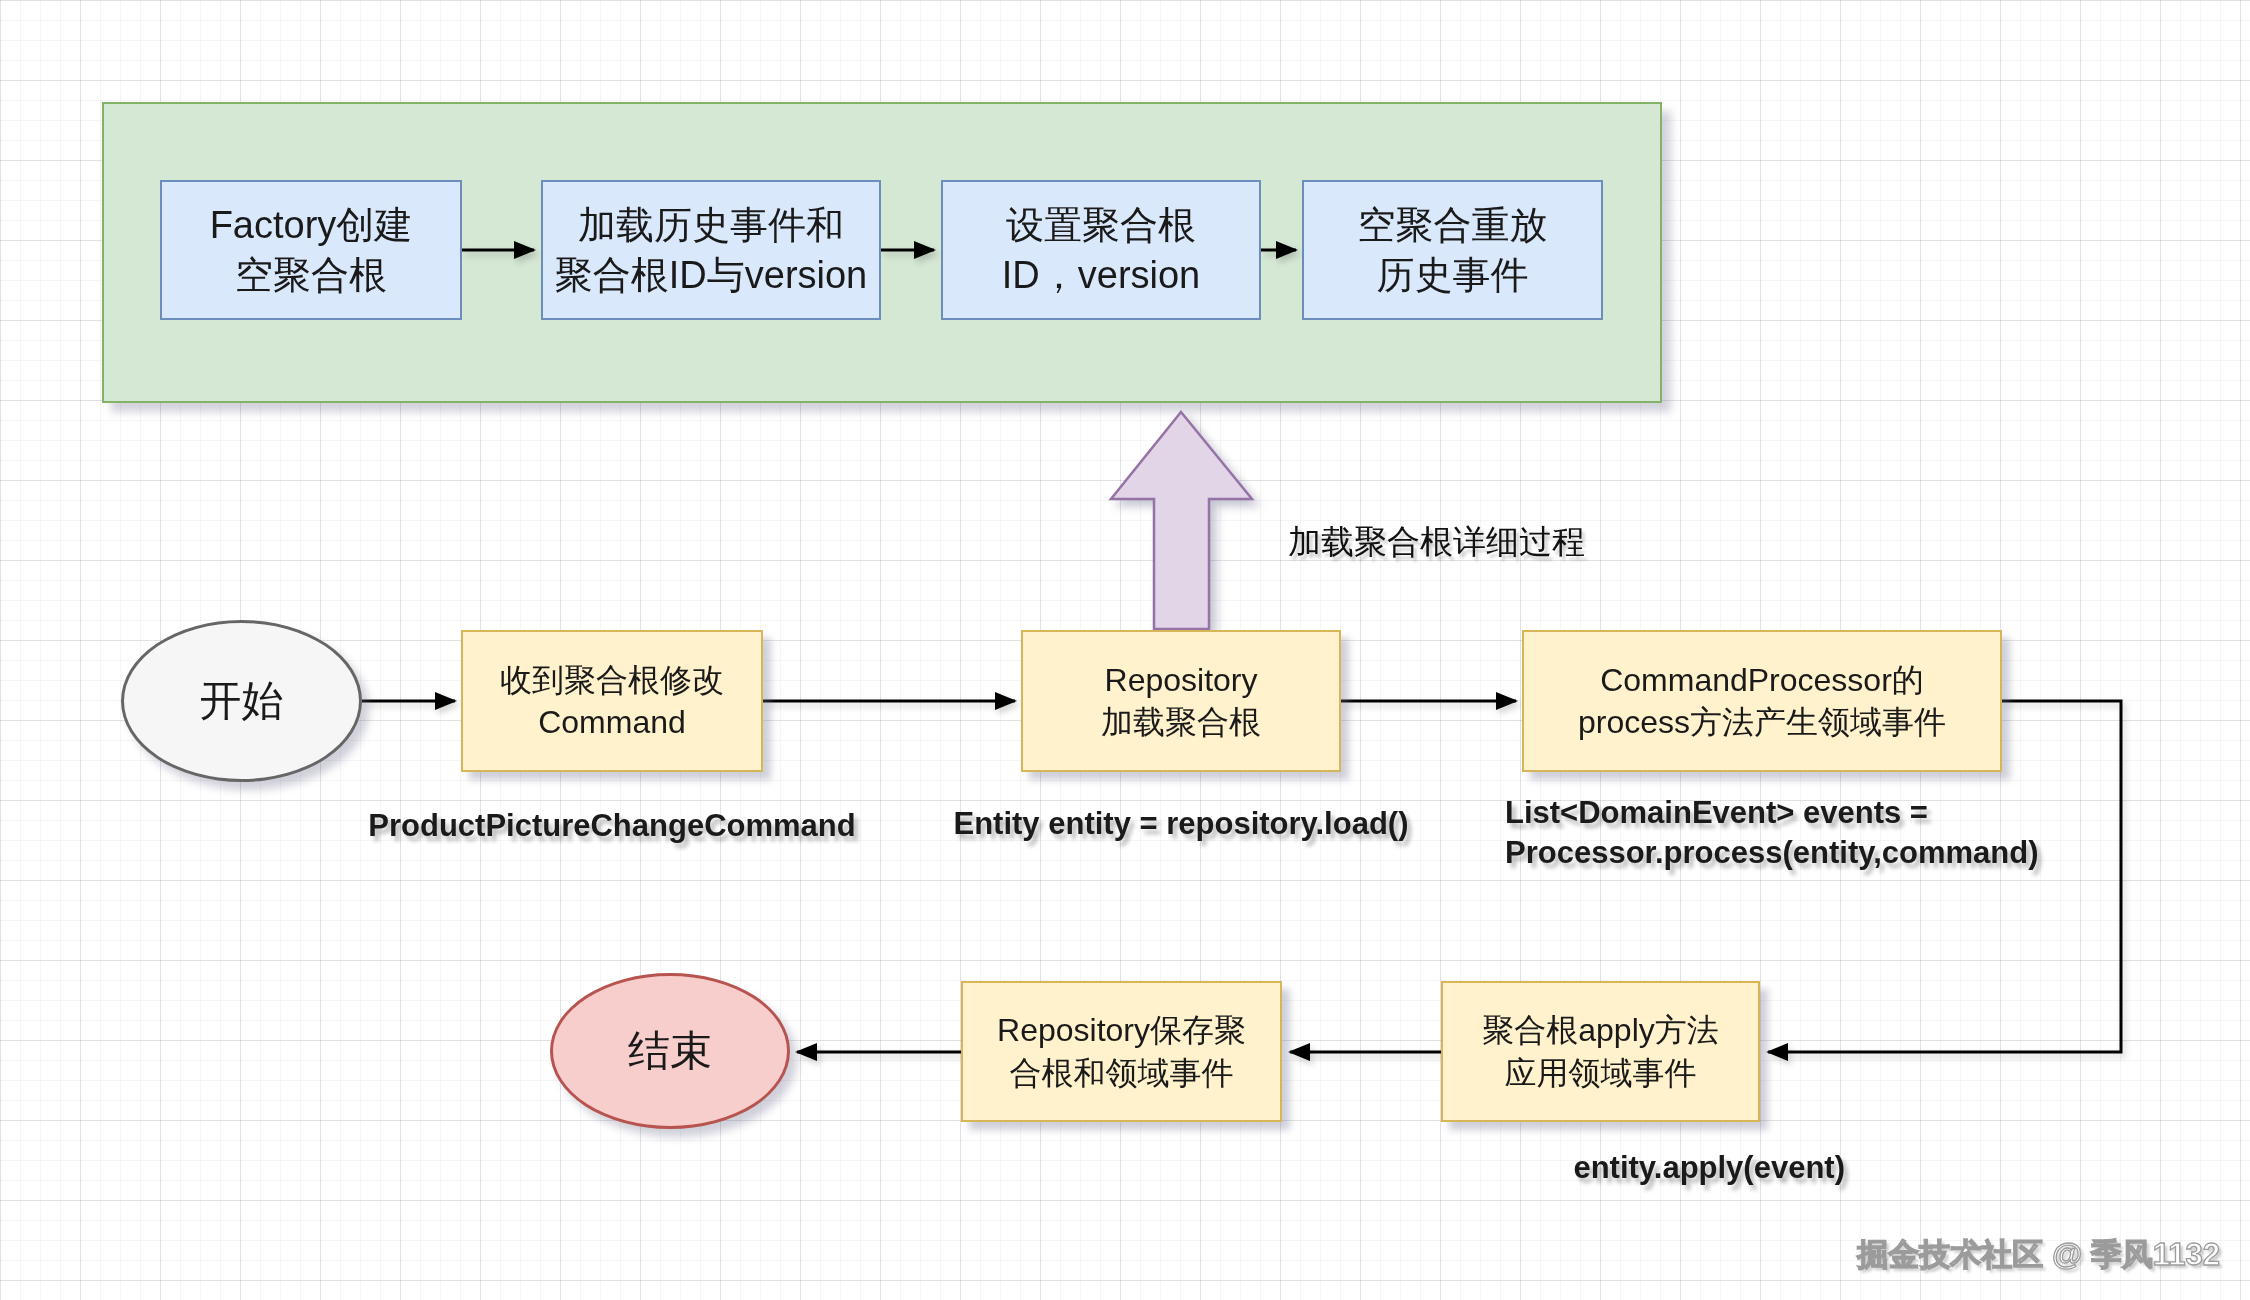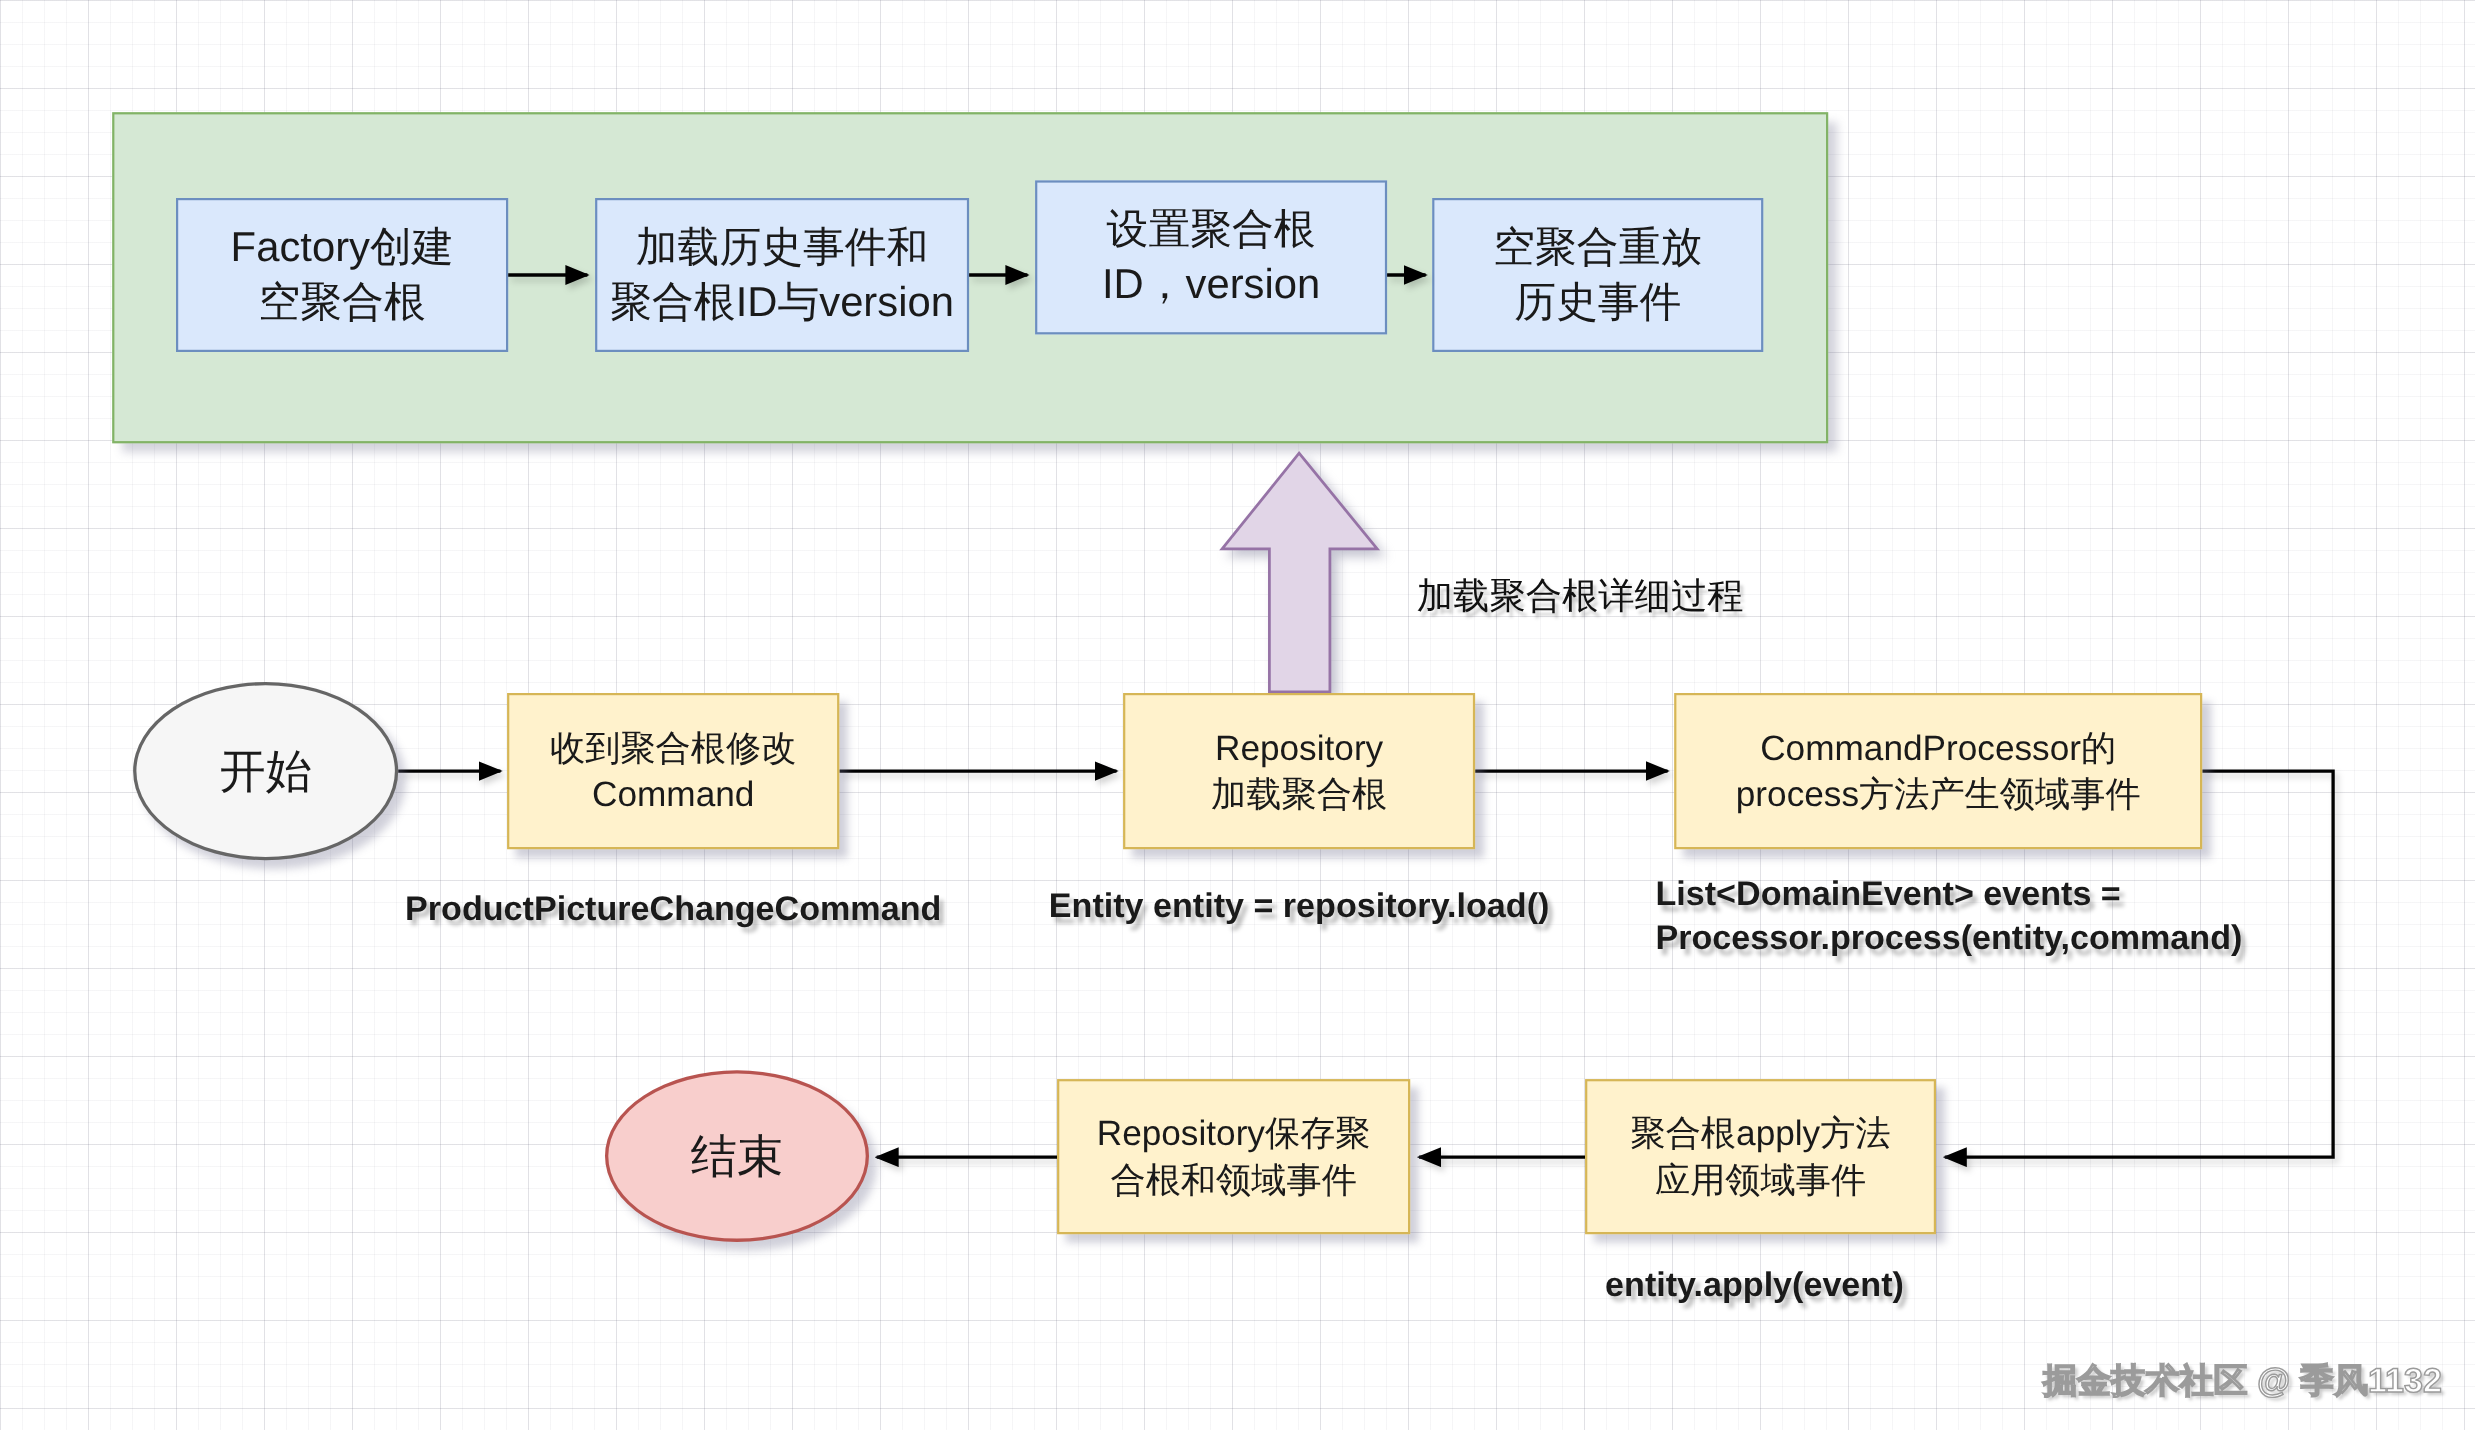--- a/index.html
+++ b/index.html
@@ -87,21 +87,21 @@
   <div class="node rect-green" style="left:102px; top:102px; width:1560px; height:301px;"></div>
 
   <div class="node rect-blue" style="left:160px; top:180px; width:302px; height:140px;align-items:center;">
     <span>Factory创建
 空聚合根</span>
   </div>
   <div class="node rect-blue" style="left:541px; top:180px; width:340px; height:140px;">
     <span>加载历史事件和
 聚合根ID与version</span>
   </div>
-  <div class="node rect-blue" style="left:941px; top:164px; width:320px; height:140px;">
+  <div class="node rect-blue" style="left:941px; top:180px; width:320px; height:140px;">
     <span>设置聚合根
 ID，version</span>
   </div>
   <div class="node rect-blue" style="left:1302px; top:180px; width:301px; height:140px;">
     <span>空聚合重放
 历史事件</span>
   </div>
 
   <svg class="layer">
     <polygon points="1181,412 1252,499 1209,499 1209,629 1154,629 1154,499 1111,499" fill="#e1d5e7" stroke="#9673a6" stroke-width="2.5" style="filter: drop-shadow(6px 6px 5px rgba(110,110,140,0.40));"></polygon>
@@ -151,17 +151,17 @@
 合根和领域事件</span>
   </div>
   <div class="node rect-yellow" style="left:1441px; top:981px; width:319px; height:141px;">
     <span>聚合根apply方法
 应用领域事件</span>
   </div>
   <div class="node ellipse ellipse-end" style="left:550px; top:973px; width:240px; height:156px;">
     <span>结束</span>
   </div>
 
-  <div class="annotation center" style="left:1345px; top:1148px; width:500px;">entity.apply(event)</div>
+  <div class="annotation center" style="left:1345px; top:1148px; width:500px;text-align:right;">entity.apply(event)</div>
 
   <div class="watermark" style="right:30px; top:1234px;">掘金技术社区 @ 季风1132</div>
 
 </div>
 
 </body></html>

